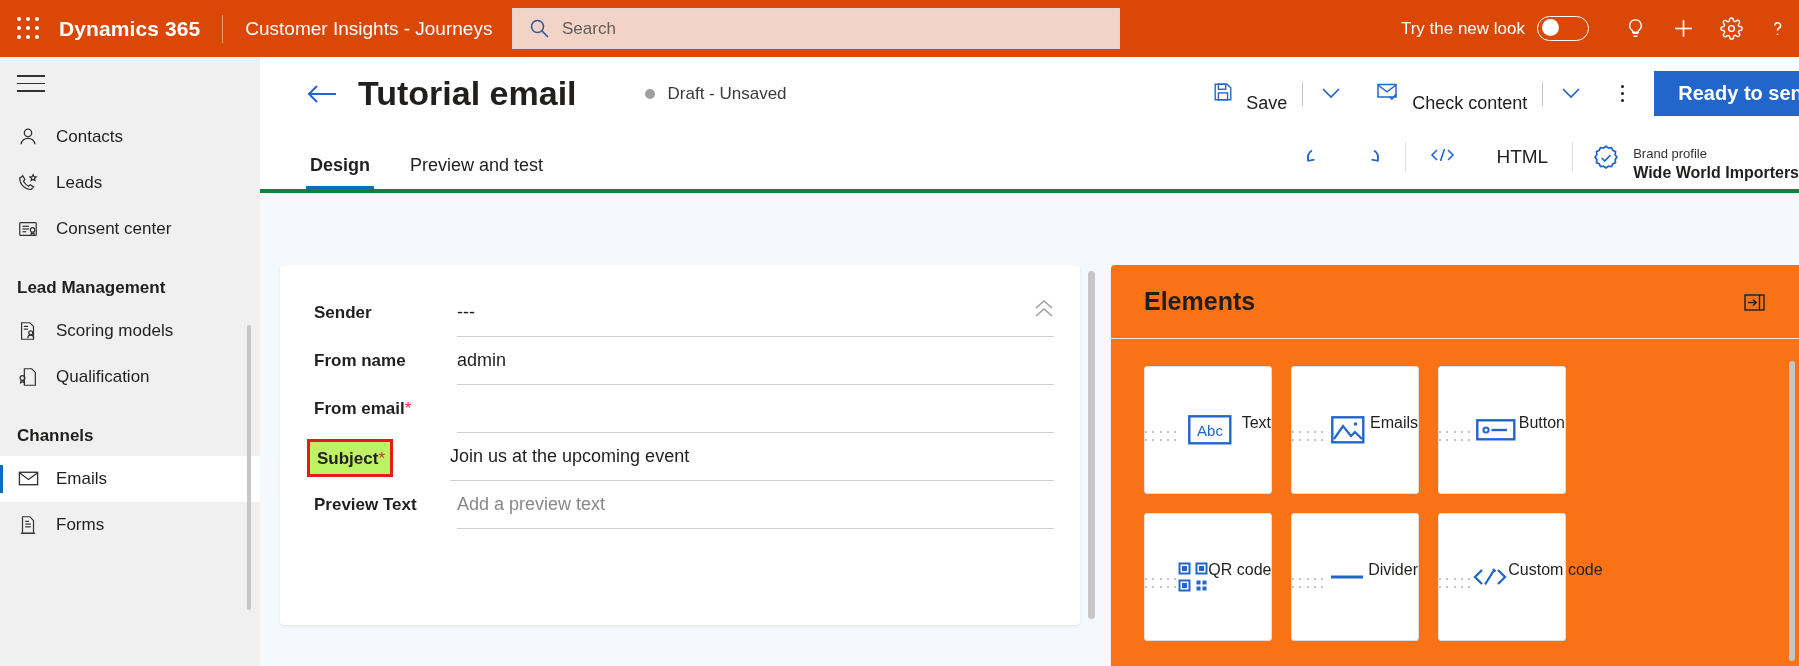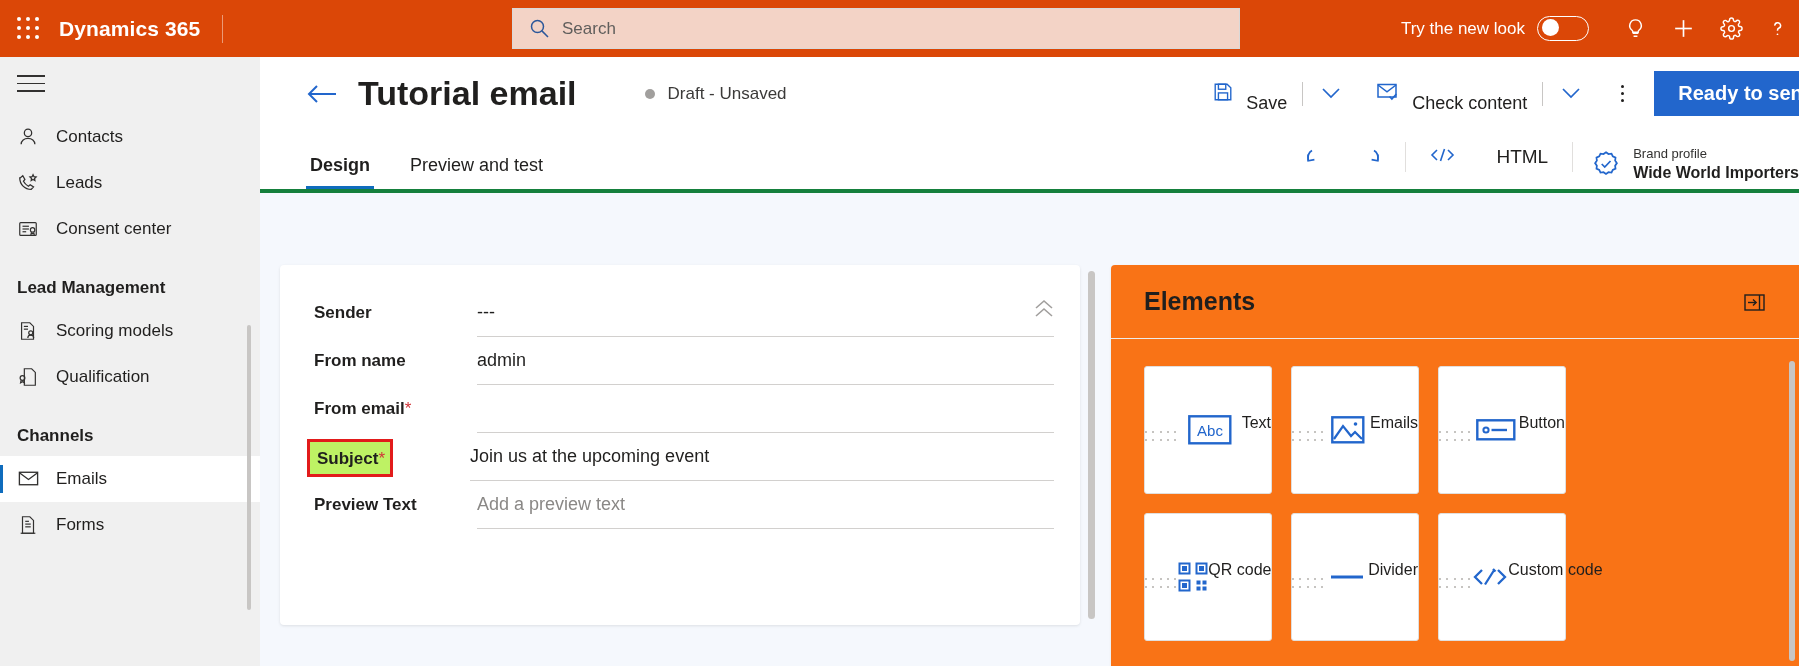--- a/index.html
+++ b/index.html
@@ -31,21 +31,21 @@
     color: #fff; font-size: 21px; font-weight: bold;
     letter-spacing: .1px; cursor: pointer;
   }
   .brand-sep {
     width: 1px; height: 28px; background: rgba(255,255,255,.45);
     margin: 0 22px;
   }
   .app-name { color:#fff; font-size:19px; cursor:pointer; }
   .search-wrap {
     position: absolute; left: 512px; top: 8px;
-    width: 728px; height: 41px;
+    width: 608px; height: 41px;
     background: #F3D3C6;
     border: 1px solid #d9d9d9;
     display: flex; align-items: center;
     cursor: text;
   }
   .search-icon { margin-left: 16px; margin-right: 12px; display:flex; }
   .search-ph { color: #605E5C; font-size: 17px; }
   .top-right {
     position:absolute; right:0; top:0; height:57px;
     display:flex; align-items:center;
@@ -126,37 +126,37 @@
   .tab + .tab { margin-left:32px; }
   .tab.active { font-weight:bold; }
   .tab.active::after {
     content:""; position:absolute; left:0; right:0; bottom:0;
     height:3px; background:#0F6CBD;
   }
   .tools { position:absolute; right:0; bottom:6px; display:flex; align-items:center; }
   .tool-btn { padding:6px 14px; cursor:pointer; display:flex; align-items:flex-start;gap:28px; }
   .tool-sep { width:1px; height:30px; background:#E1DFDD; margin:0 10px; }
   .html-lbl { font-size:19px; color:#201F1E; margin-left:13px; }
-  .brandprofile { display:flex; align-items:flex-end; cursor:pointer; padding-left:8px;margin-top:12px; }
+  .brandprofile { display:flex; align-items:flex-start; cursor:pointer; padding-left:8px;margin-top:12px; }
   .bp-text { margin-left:12px; line-height:1.25; }
   .bp-top { font-size:13px; color:#323130; }
   .bp-name { font-size:16px; font-weight:bold; color:#201F1E; white-space:nowrap; }
 
   
   .canvas {
     position:absolute; top:136px; left:0; width:1539px; height:473px;
     background:#F5F8FD;
   }
   .header-card {
     position:absolute; left:20px; top:72px;
     width:800px; height:360px;
     background:#fff; border-radius:4px;
     box-shadow:0 1px 3px rgba(0,0,0,.10);
   }
-  .field-row { display:flex; align-items:flex-start; padding-left:34px;gap:20px; }
+  .field-row { display:flex; align-items:flex-start; padding-left:34px; }
   .fld-label {
     width:143px; font-size:17px; font-weight:bold; color:#201F1E;
     padding-top:14px; flex-shrink:0;
   }
   .fld-label .req { color:#D13438; font-weight:normal; }
   .fld-label.boxed {
     border:3px solid #E21B1B; width:86px; padding:7px 6px 5px 7px;
     margin-left:-7px; margin-top:6px; background:#bef264;
   }
   .fld-value {
@@ -230,20 +230,21 @@
       <i></i>
       <i></i>
       <i></i>
       <i></i>
       <i></i>
       <i></i>
       <i></i>
   </div>
   <div class="brand">Dynamics 365</div>
   <div class="brand-sep"></div>
+  <div class="app-name">Customer Insights - Journeys</div>
 
   <div class="search-wrap">
     <span class="search-icon">
       <svg width="21" height="21" viewBox="0 0 21 21">
           <circle cx="8.5" cy="8.5" r="6" fill="none" stroke="#2B579A" stroke-width="1.5"></circle>
           <line x1="12.9" y1="12.9" x2="19" y2="19" stroke="#2B579A" stroke-width="1.5"></line>
         </svg>
     </span>
     <span class="search-ph">Search</span>
   </div>

